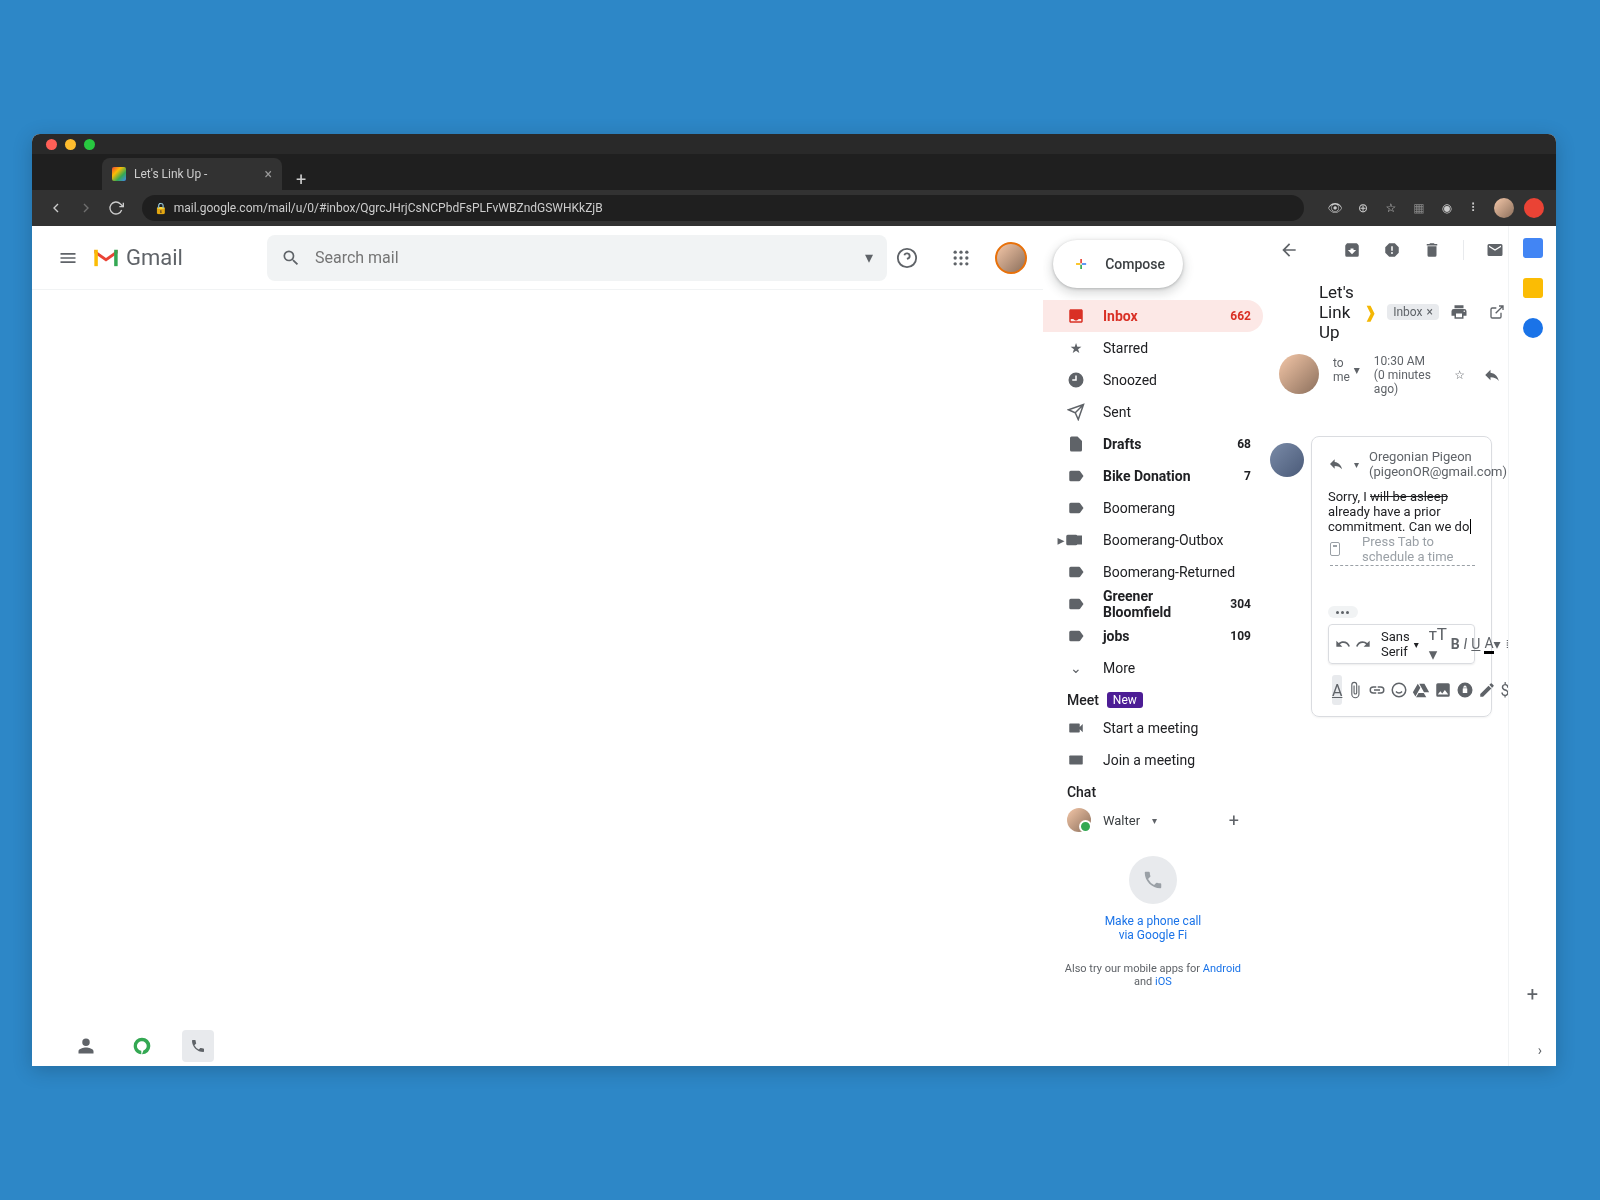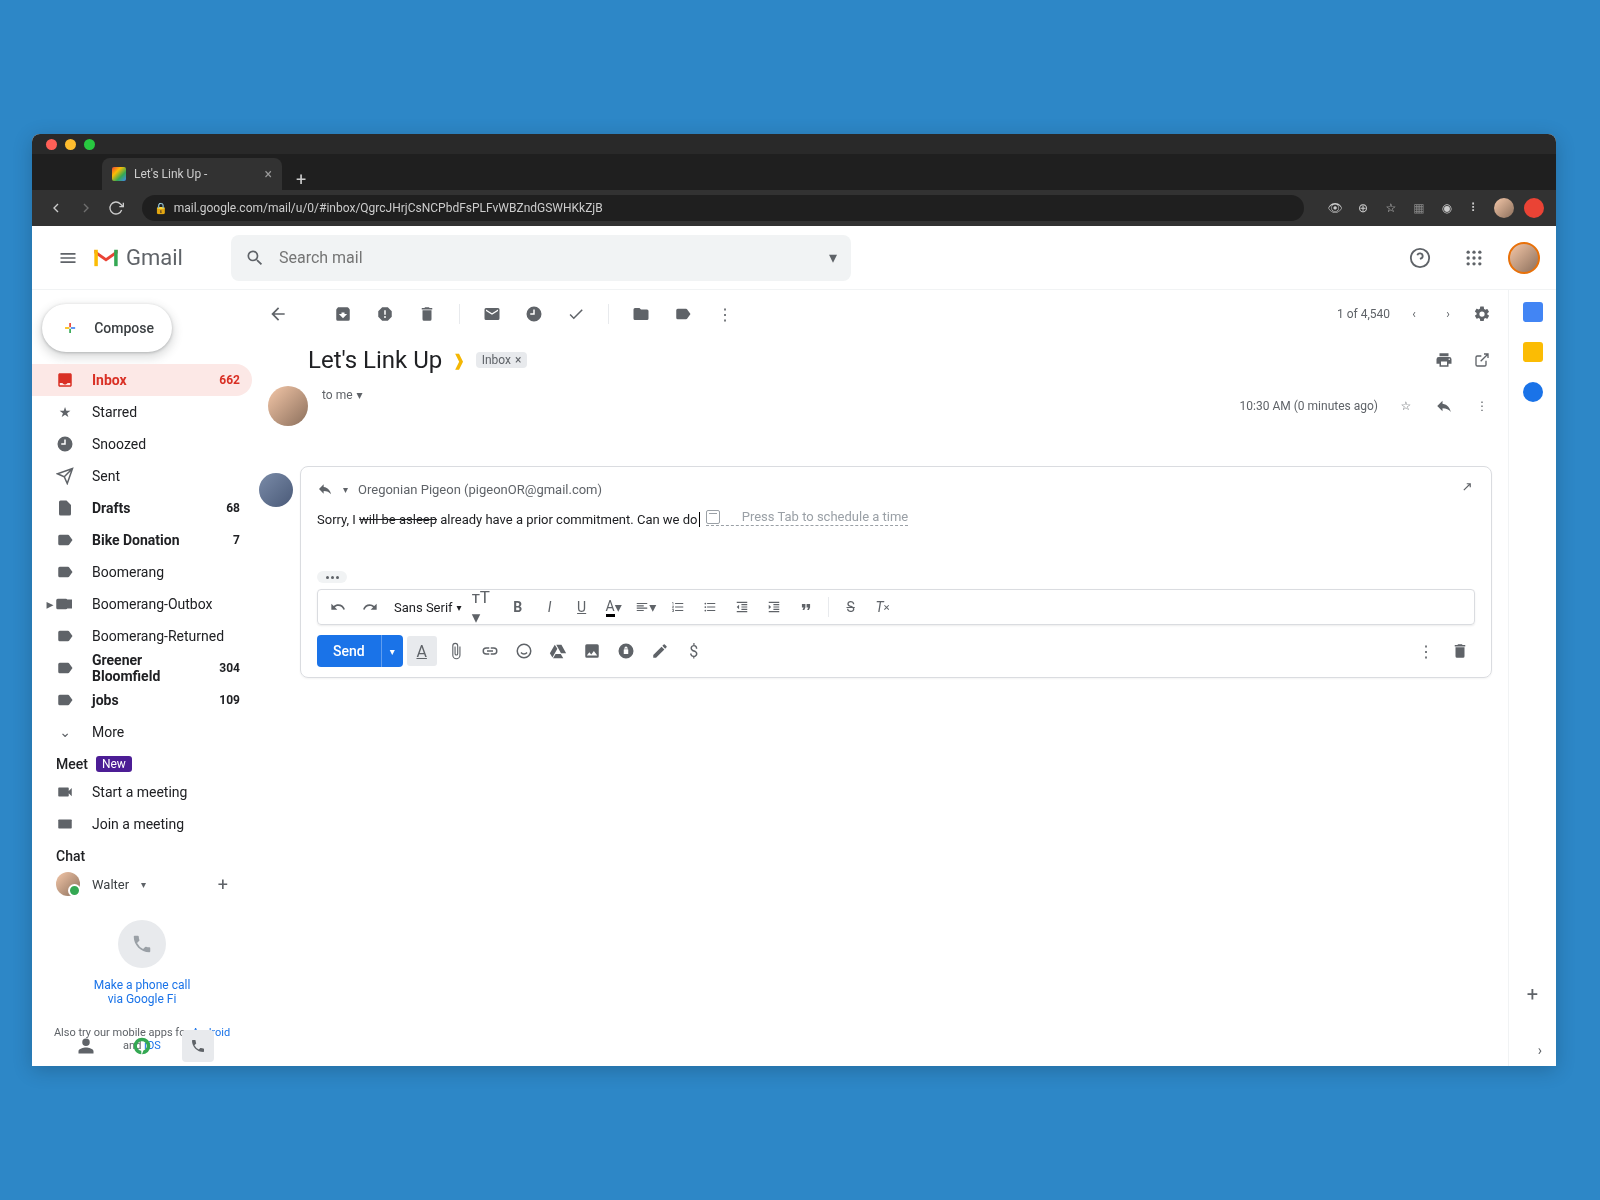--- a/index.html
+++ b/index.html
@@ -15,26 +15,26 @@
 .newtab{color:#ccc;padding:0 14px;font-size:18px;cursor:pointer}
 .url-bar{height:36px;background:#323232;display:flex;align-items:center;padding:0 12px;gap:6px}
 .nav-btn{width:24px;height:24px;display:flex;align-items:center;justify-content:center;color:#ccc;cursor:pointer}
 .url-field{flex:1;background:#1f1f1f;height:26px;border-radius:13px;display:flex;align-items:center;padding:0 12px;color:#ccc;font-size:12px;gap:6px;margin:0 8px}
 .lock{color:#9aa0a6;font-size:11px}
 .chrome-icons{display:flex;gap:10px;align-items:center;margin-left:8px}
 .ci{width:18px;height:18px;border-radius:50%;display:flex;align-items:center;justify-content:center;color:#ccc;font-size:12px}
 .prof{width:20px;height:20px;border-radius:50%;background:linear-gradient(135deg,#f4c7a8,#8b6f5c)}
 .ext{width:20px;height:20px;border-radius:4px;background:#4285f4}
 
-.gmail{height:calc(100% - 92px);display:flex;flex-direction:column;background:#fff}
+.gmail{height:calc(100% - 92px);display:flex;flex-direction:row;background:#fff}
 .gheader{height:64px;display:flex;align-items:center;padding:0 16px;border-bottom:1px solid #f1f3f4}
 .menu-btn{width:40px;height:40px;display:flex;align-items:center;justify-content:center;color:#5f6368;cursor:pointer;border-radius:50%}
 .gmail-logo{display:flex;align-items:center;gap:6px;margin-left:4px}
 .gmail-txt{color:#5f6368;font-size:22px;font-weight:400}
-.search{margin-left:48px;flex:0 0 620px;height:46px;background:#f1f3f4;border-radius:8px;display:flex;align-items:center;padding:0 14px}
+.search{margin-left:84px;flex:0 0 620px;height:46px;background:#f1f3f4;border-radius:8px;display:flex;align-items:center;padding:0 14px}
 .search input{border:none;background:none;outline:none;flex:1;font-size:16px;color:#5f6368;margin-left:14px}
 .search .dd{margin-left:auto;color:#5f6368;cursor:pointer}
 .hdr-right{margin-left:auto;display:flex;align-items:center;gap:14px}
 .hdr-icon{width:40px;height:40px;display:flex;align-items:center;justify-content:center;color:#5f6368;cursor:pointer;border-radius:50%}
 .avatar{width:32px;height:32px;border-radius:50%;background:linear-gradient(135deg,#f4c7a8,#8b6f5c);border:2px solid #e8710a}
 
 .gbody{display:flex;flex:1;overflow:hidden}
 .sidebar{width:220px;padding-top:8px;overflow-y:auto}
 .compose-btn{margin:6px 0 12px 10px;width:130px;height:48px;border-radius:24px;background:#fff;box-shadow:0 1px 3px rgba(60,64,67,0.3),0 4px 8px 3px rgba(60,64,67,0.15);display:flex;align-items:center;padding:0 18px;gap:14px;cursor:pointer;font-size:14px;color:#3c4043;font-weight:500}
 .plus-svg{width:22px;height:22px}
@@ -60,21 +60,21 @@
 .sbf-ico.active{background:#e8eaed;border-radius:4px}
 
 .main{flex:1;display:flex;overflow:hidden}
 .content{flex:1;overflow-y:auto}
 .toolbar{height:48px;display:flex;align-items:center;padding:0 16px;gap:22px}
 .tb-ico{color:#5f6368;cursor:pointer;width:20px;height:20px;display:flex;align-items:center;justify-content:center}
 .tb-sep{width:1px}
 .tb-right{margin-left:auto;display:flex;align-items:center;gap:14px;color:#5f6368;font-size:12px}
 
 .subject{padding:8px 16px 12px 56px;display:flex;align-items:center;gap:10px}
-.subject h2{font-size:24px;font-weight:400;color:#202124}
+.subject h2{font-size:17px;font-weight:400;color:#202124}
 .sub-tag{background:#e8eaed;color:#5f6368;font-size:12px;padding:1px 6px;border-radius:4px;display:inline-flex;align-items:center;gap:4px}
 .sub-tag .x{cursor:pointer}
 .sub-arrow{color:#f4b704}
 .sub-actions{margin-left:auto;display:flex;gap:18px;color:#5f6368}
 
 .email{padding:0 16px 16px 16px}
 .em-hdr{display:flex;gap:14px}
 .em-av{width:40px;height:40px;border-radius:50%;background:linear-gradient(135deg,#f4c7a8,#8b6f5c);flex-shrink:0}
 .em-meta{flex:1}
 .em-from{font-size:14px}

